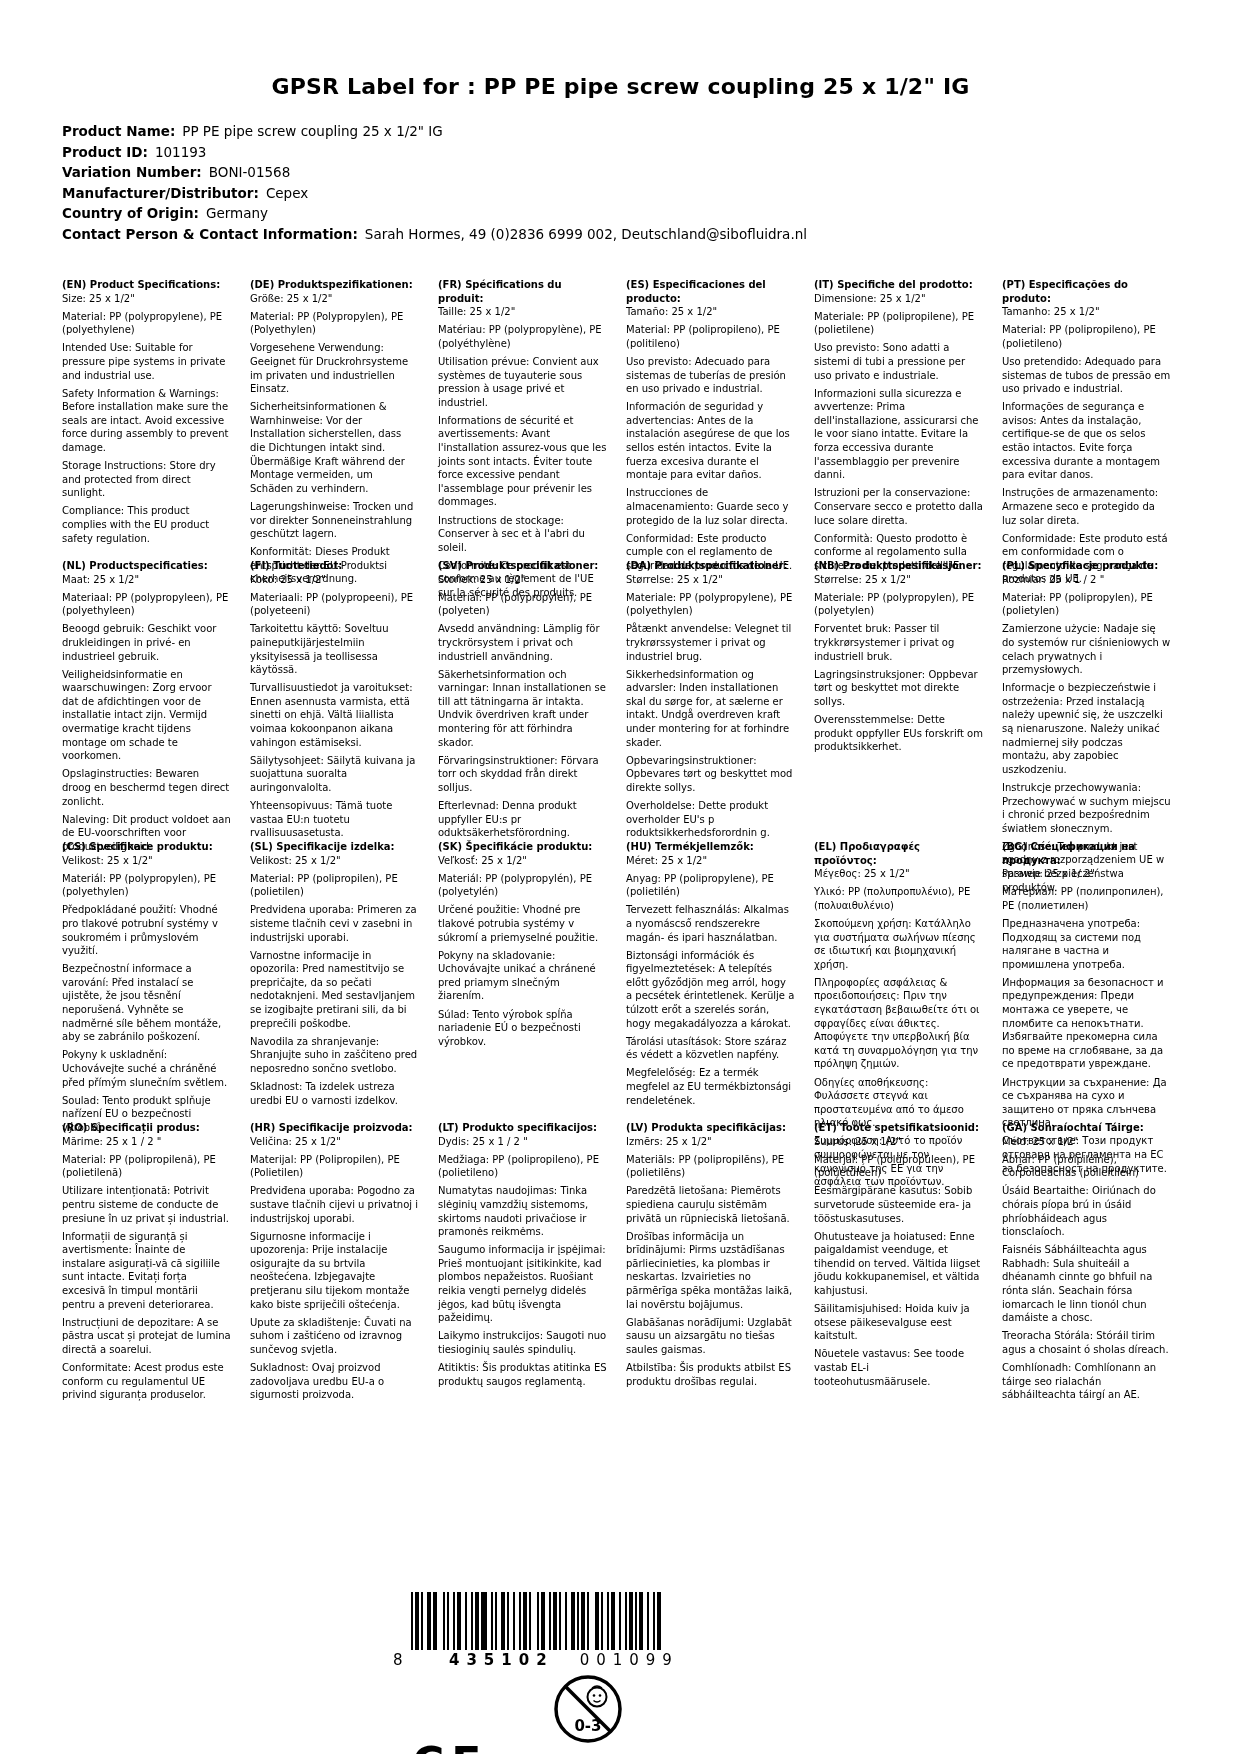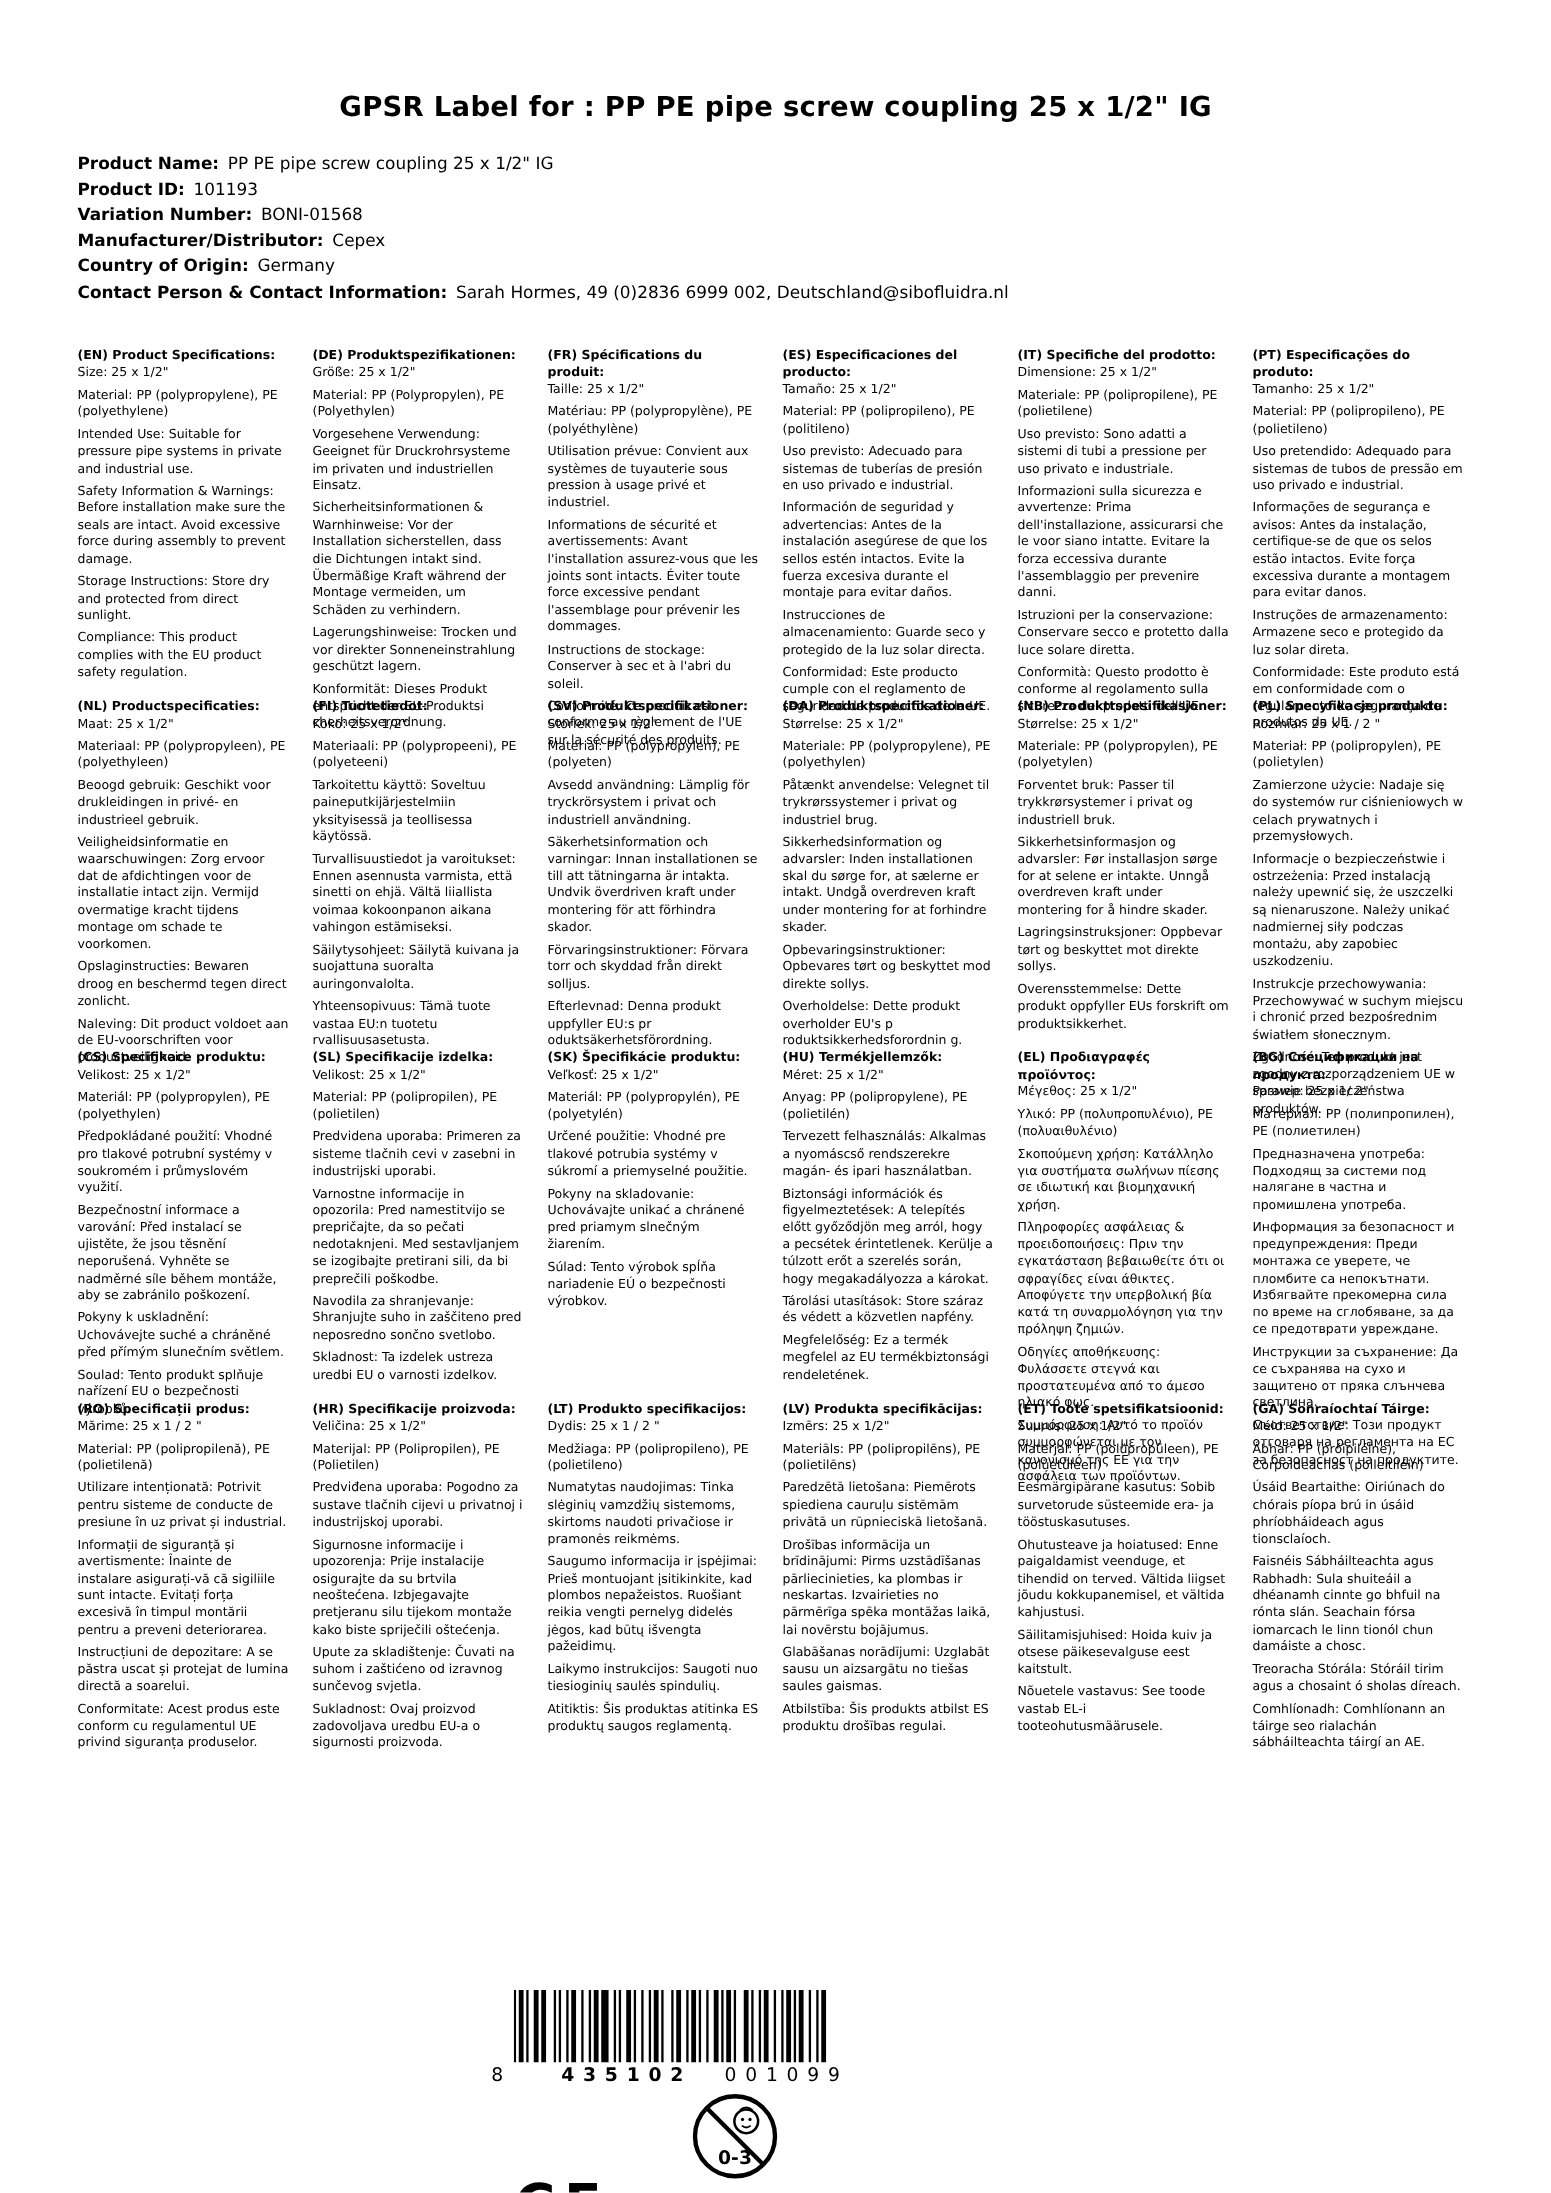--- a/index.html
+++ b/index.html
@@ -156,21 +156,20 @@
       <p>Påtænkt anvendelse: Velegnet til trykrørssystemer i privat og industriel brug.</p>
       <p>Sikkerhedsinformation og advarsler: Inden installationen skal du sørge for, at sælerne er intakt. Undgå overdreven kraft under montering for at forhindre skader.</p>
       <p>Opbevaringsinstruktioner: Opbevares tørt og beskyttet mod direkte sollys.</p>
       <p>Overholdelse: Dette produkt overholder EU's p roduktsikkerhedsforordnin g.</p>
     </div>
     <div class="spec-block">
       <div class="spec-title">(NB) Produkttspesifikasjoner:</div>
       <p class="first">Størrelse: 25 x 1/2"</p>
       <p>Materiale: PP (polypropylen), PE (polyetylen)</p>
       <p>Forventet bruk: Passer til trykkrørsystemer i privat og industriell bruk.</p>
-      <p>Sikkerhetsinformasjon og advarsler: Før installasjon sørge for at selene er intakte. Unngå overdreven kraft under montering for å hindre skader.</p>
       <p>Lagringsinstruksjoner: Oppbevar tørt og beskyttet mot direkte sollys.</p>
       <p>Overensstemmelse: Dette produkt oppfyller EUs forskrift om produktsikkerhet.</p>
     </div>
     <div class="spec-block">
       <div class="spec-title">(PL) Specyfikacje produktu:</div>
       <p class="first">Rozmiar: 25 x 1 / 2 "</p>
       <p>Materiał: PP (polipropylen), PE (polietylen)</p>
       <p>Zamierzone użycie: Nadaje się do systemów rur ciśnieniowych w celach prywatnych i przemysłowych.</p>
       <p>Informacje o bezpieczeństwie i ostrzeżenia: Przed instalacją należy upewnić się, że uszczelki są nienaruszone. Należy unikać nadmiernej siły podczas montażu, aby zapobiec uszkodzeniu.</p>
       <p>Instrukcje przechowywania: Przechowywać w suchym miejscu i chronić przed bezpośrednim światłem słonecznym.</p>

